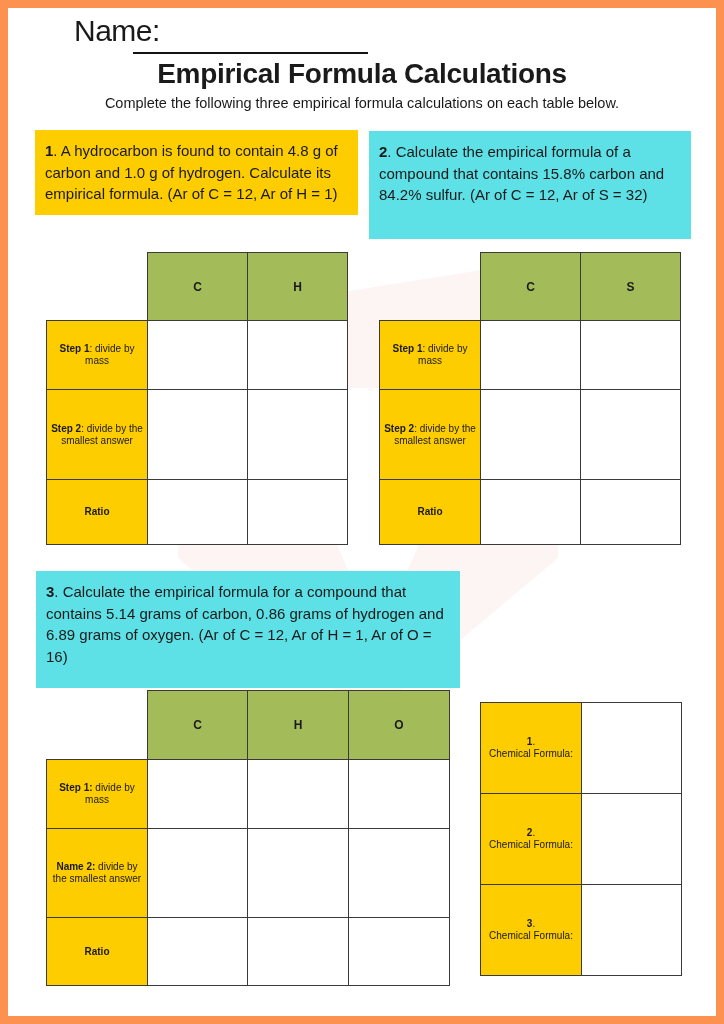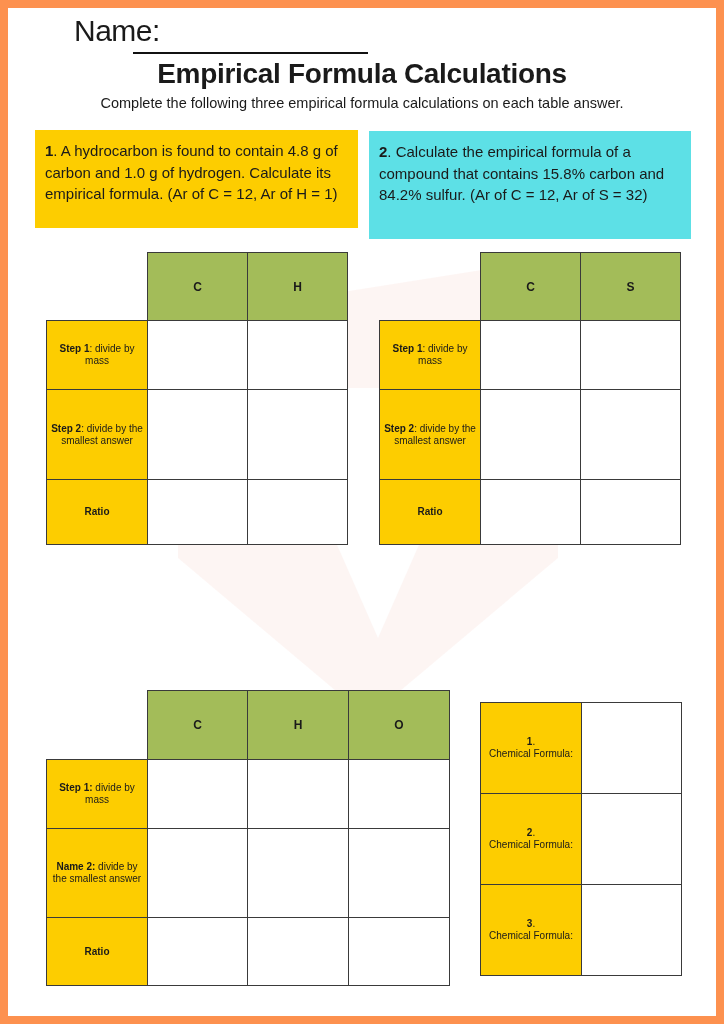--- a/index.html
+++ b/index.html
@@ -45,23 +45,23 @@
 <div class="page">
 
   <svg class="watermark" viewBox="0 0 420 460">
     <polygon points="20,60 400,0 400,300 210,460 20,300" fill="#e05030"></polygon>
     <polygon points="110,130 330,130 220,380" fill="#ffffff"></polygon>
   </svg>
 
   <div class="abs name-label">Name:</div>
   <div class="abs name-line"></div>
   <div class="abs title">Empirical Formula Calculations</div>
-  <div class="abs subtitle">Complete the following three empirical formula calculations on each table answer.</div>
+  <div class="abs subtitle">Complete the following three empirical formula calculations on each table below.</div>
 
-  <div class="abs qbox yellow" style="left:27px;top:122px;width:323px;height:98px;">
+  <div class="abs qbox yellow" style="left:27px;top:122px;width:323px;height:85px;">
     <b>1</b><span>. A hydrocarbon is found to contain 4.8 g of carbon and 1.0 g of hydrogen. Calculate its empirical formula. (Ar of C = 12, Ar of H = 1)</span>
   </div>
 
   <div class="abs qbox cyan" style="left:361px;top:123px;width:322px;height:108px;">
     <b>2</b><span>. Calculate the empirical formula of a compound that contains 15.8% carbon and 84.2% sulfur. (Ar of C = 12, Ar of S = 32)</span>
   </div>
 
   <div>
     <div class="cell green hdr" style="left:139px;top:244px;width:101px;height:69px;">C</div>
     <div class="cell green hdr" style="left:239px;top:244px;width:101px;height:69px;">H</div>
@@ -101,20 +101,23 @@
     <div class="cell blank" style="left:472px;top:381px;width:101px;height:91px;"></div>
     <div class="cell blank" style="left:572px;top:381px;width:101px;height:91px;"></div>
 
     <div class="cell yellow rowlbl" style="left:371px;top:471px;width:102px;height:66px;">
         <span><b>Ratio</b><span></span></span>
       </div>
     <div class="cell blank" style="left:472px;top:471px;width:101px;height:66px;"></div>
     <div class="cell blank" style="left:572px;top:471px;width:101px;height:66px;"></div>
   </div>
 
+  <div class="abs qbox cyan" style="left:28px;top:563px;width:424px;height:117px;">
+    <b>3</b><span>. Calculate the empirical formula for a compound that contains 5.14 grams of carbon, 0.86 grams of hydrogen and 6.89 grams of oxygen. (Ar of C = 12, Ar of H = 1, Ar of O = 16)</span>
+  </div>
 
 
   <div>
     <div class="cell green hdr" style="left:139px;top:682px;width:101px;height:70px;">C</div>
     <div class="cell green hdr" style="left:239px;top:682px;width:102px;height:70px;">H</div>
     <div class="cell green hdr" style="left:340px;top:682px;width:102px;height:70px;">O</div>
 
     <div class="cell yellow rowlbl" style="left:38px;top:751px;width:102px;height:70px;">
         <span><b>Step 1:</b><span> divide by mass</span></span>
       </div>

